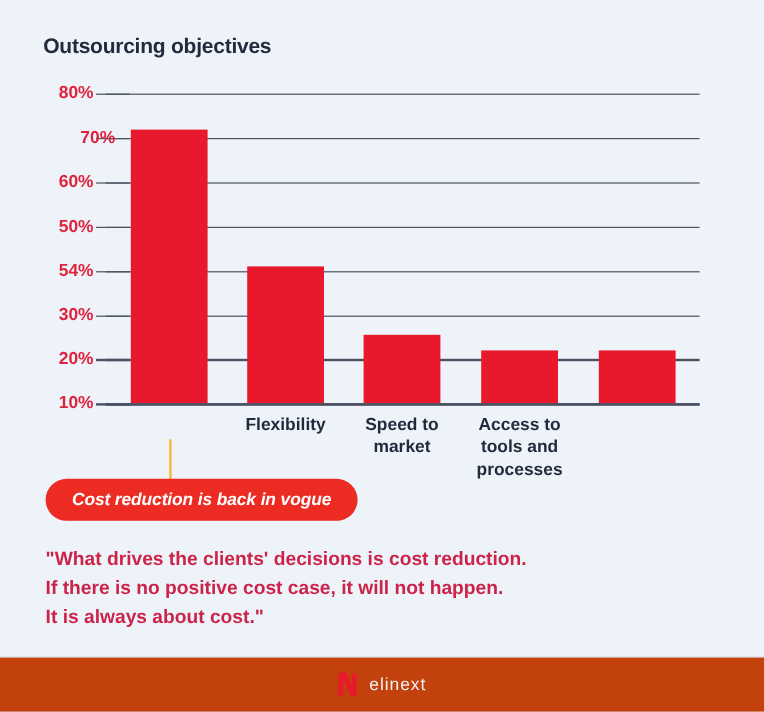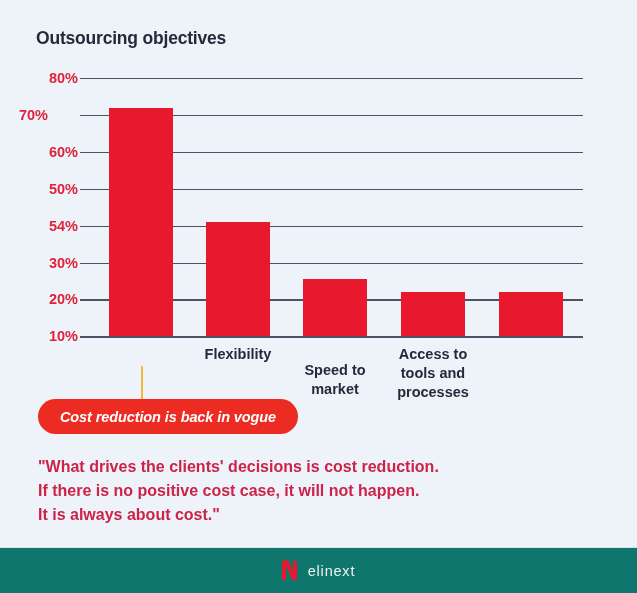--- a/index.html
+++ b/index.html
@@ -143,21 +143,21 @@
   }
   .quote-line { display: block; white-space: nowrap; }
 
   
   .footer {
     position: absolute;
     left: 0;
     bottom: 0;
     width: 637px;
     height: 45px;
-    background: #0f766e;
+    background: #c2410c;
     display: flex;
     align-items: center;
     justify-content: center;
     gap: 11px;
   }
   .logo-mark {
     width: 15px;
     height: 19px;
     position: relative;
     display: inline-block;
@@ -210,41 +210,41 @@
         <div class="tick-stub" style="top: 225.6px; left: 80px; width: 28px;"></div>
         <div class="gridline" style="top: 262.5px;"></div>
         <div class="tick-stub" style="top: 262.5px; left: 80px; width: 28px;"></div>
         <div class="gridline" style="top: 299.4px;"></div>
         <div class="tick-stub" style="top: 299.4px; left: 80px; width: 28px;"></div>
         <div class="gridline" style="top: 336.3px;"></div>
         <div class="tick-stub" style="top: 336.3px; left: 80px; width: 28px;"></div>
       </div>
     <div id="ylabel-layer">
         <div class="ylabel" style="top: 78px; right: 559px;">80%</div>
-        <div class="ylabel" style="top: 114.9px; right: 589px;">70%</div>
+        <div class="ylabel" style="top: 114.9px; right: 541px;">70%</div>
         <div class="ylabel" style="top: 151.8px; right: 559px;">60%</div>
         <div class="ylabel" style="top: 188.7px; right: 559px;">50%</div>
         <div class="ylabel" style="top: 225.6px; right: 559px;">54%</div>
         <div class="ylabel" style="top: 262.5px; right: 559px;">30%</div>
         <div class="ylabel" style="top: 299.4px; right: 559px;">20%</div>
         <div class="ylabel" style="top: 336.3px; right: 559px;">10%</div>
       </div>
     <div id="bar-layer">
         <div class="bar" title="Cost: 72%" style="left: 109px; width: 64px; top: 107.52px; height: 228.48px; background: rgb(232, 25, 44);"></div>
         <div class="bar" title="Flexibility: 41%" style="left: 206px; width: 64px; top: 221.91px; height: 114.09px; background: rgb(232, 25, 44);"></div>
         <div class="bar" title="Speed to market: 25.5%" style="left: 303px; width: 64px; top: 279.105px; height: 56.895px; background: rgb(232, 25, 44);"></div>
         <div class="bar" title="Access to tools and processes: 22%" style="left: 401px; width: 64px; top: 292.02px; height: 43.98px; background: rgb(232, 25, 44);"></div>
         <div class="bar" title="Agility: 22%" style="left: 499px; width: 64px; top: 292.02px; height: 43.98px; background: rgb(232, 25, 44);"></div>
       </div>
     <div class="axis-baseline" id="axis-baseline" style="top: 336px;"></div>
   </div>
 
   <div class="xlabels" id="xlabel-layer">
       <div class="xlabel" style="width: 96px; left: 190px;">Flexibility</div>
-      <div class="xlabel" style="width: 96px; left: 287px; margin-top: 16px;">Speed to market</div>
+      <div class="xlabel" style="width: 96px; left: 287px;">Speed to market</div>
       <div class="xlabel" style="width: 96px; left: 385px;">Access to tools and processes</div>
     </div>
 
   <div class="connector"></div>
 
   <div class="callout">
     <span>Cost reduction is back in vogue</span>
   </div>
 
   <div class="quote">

